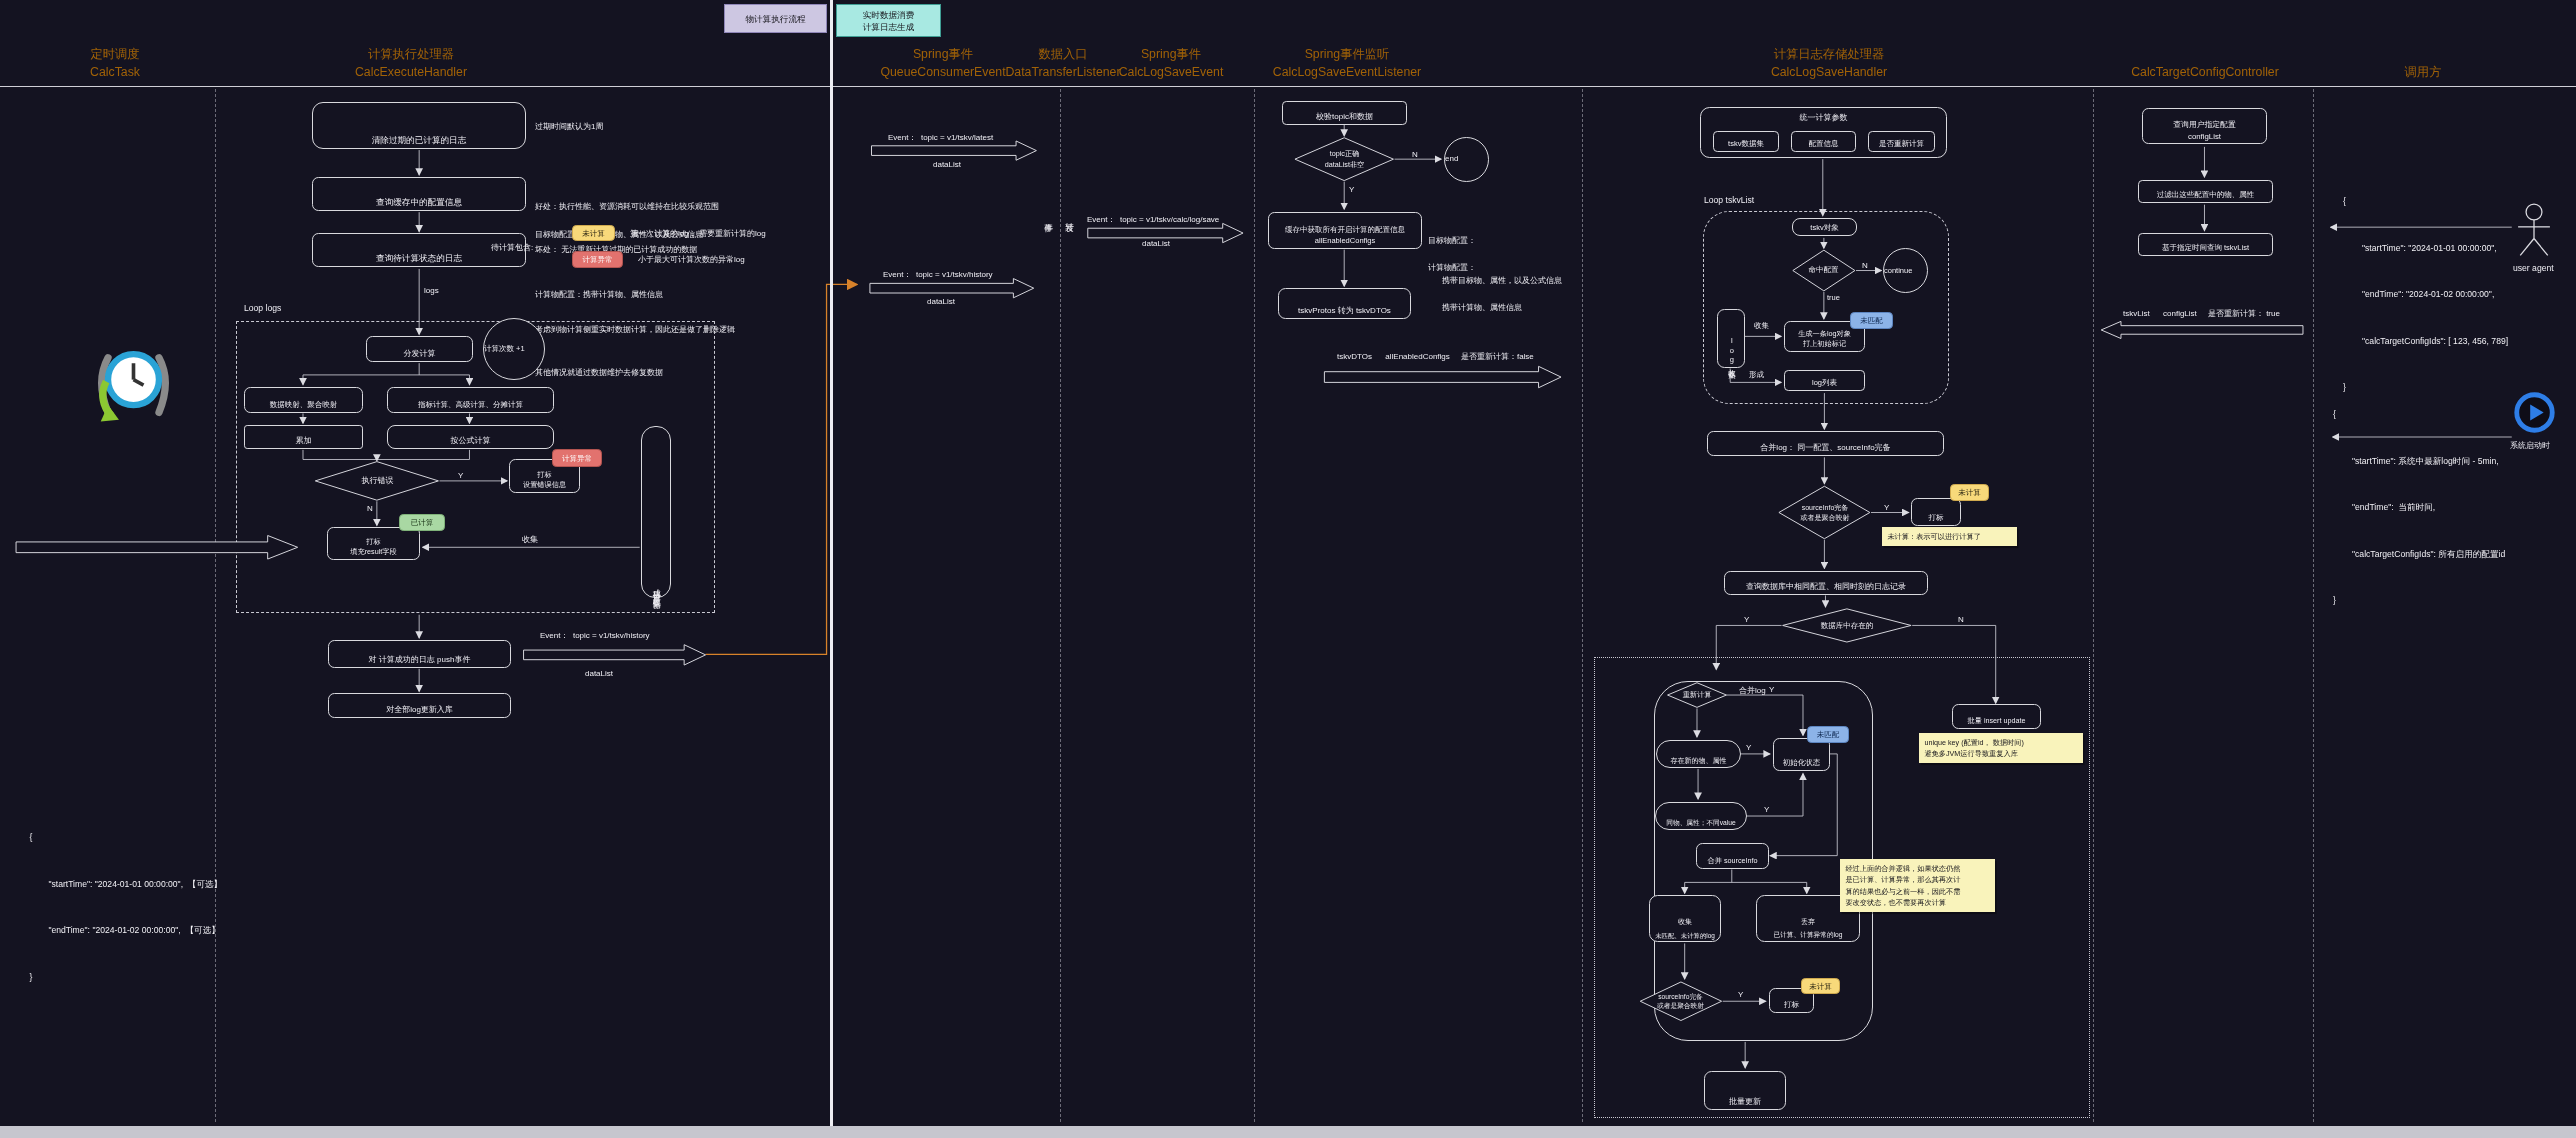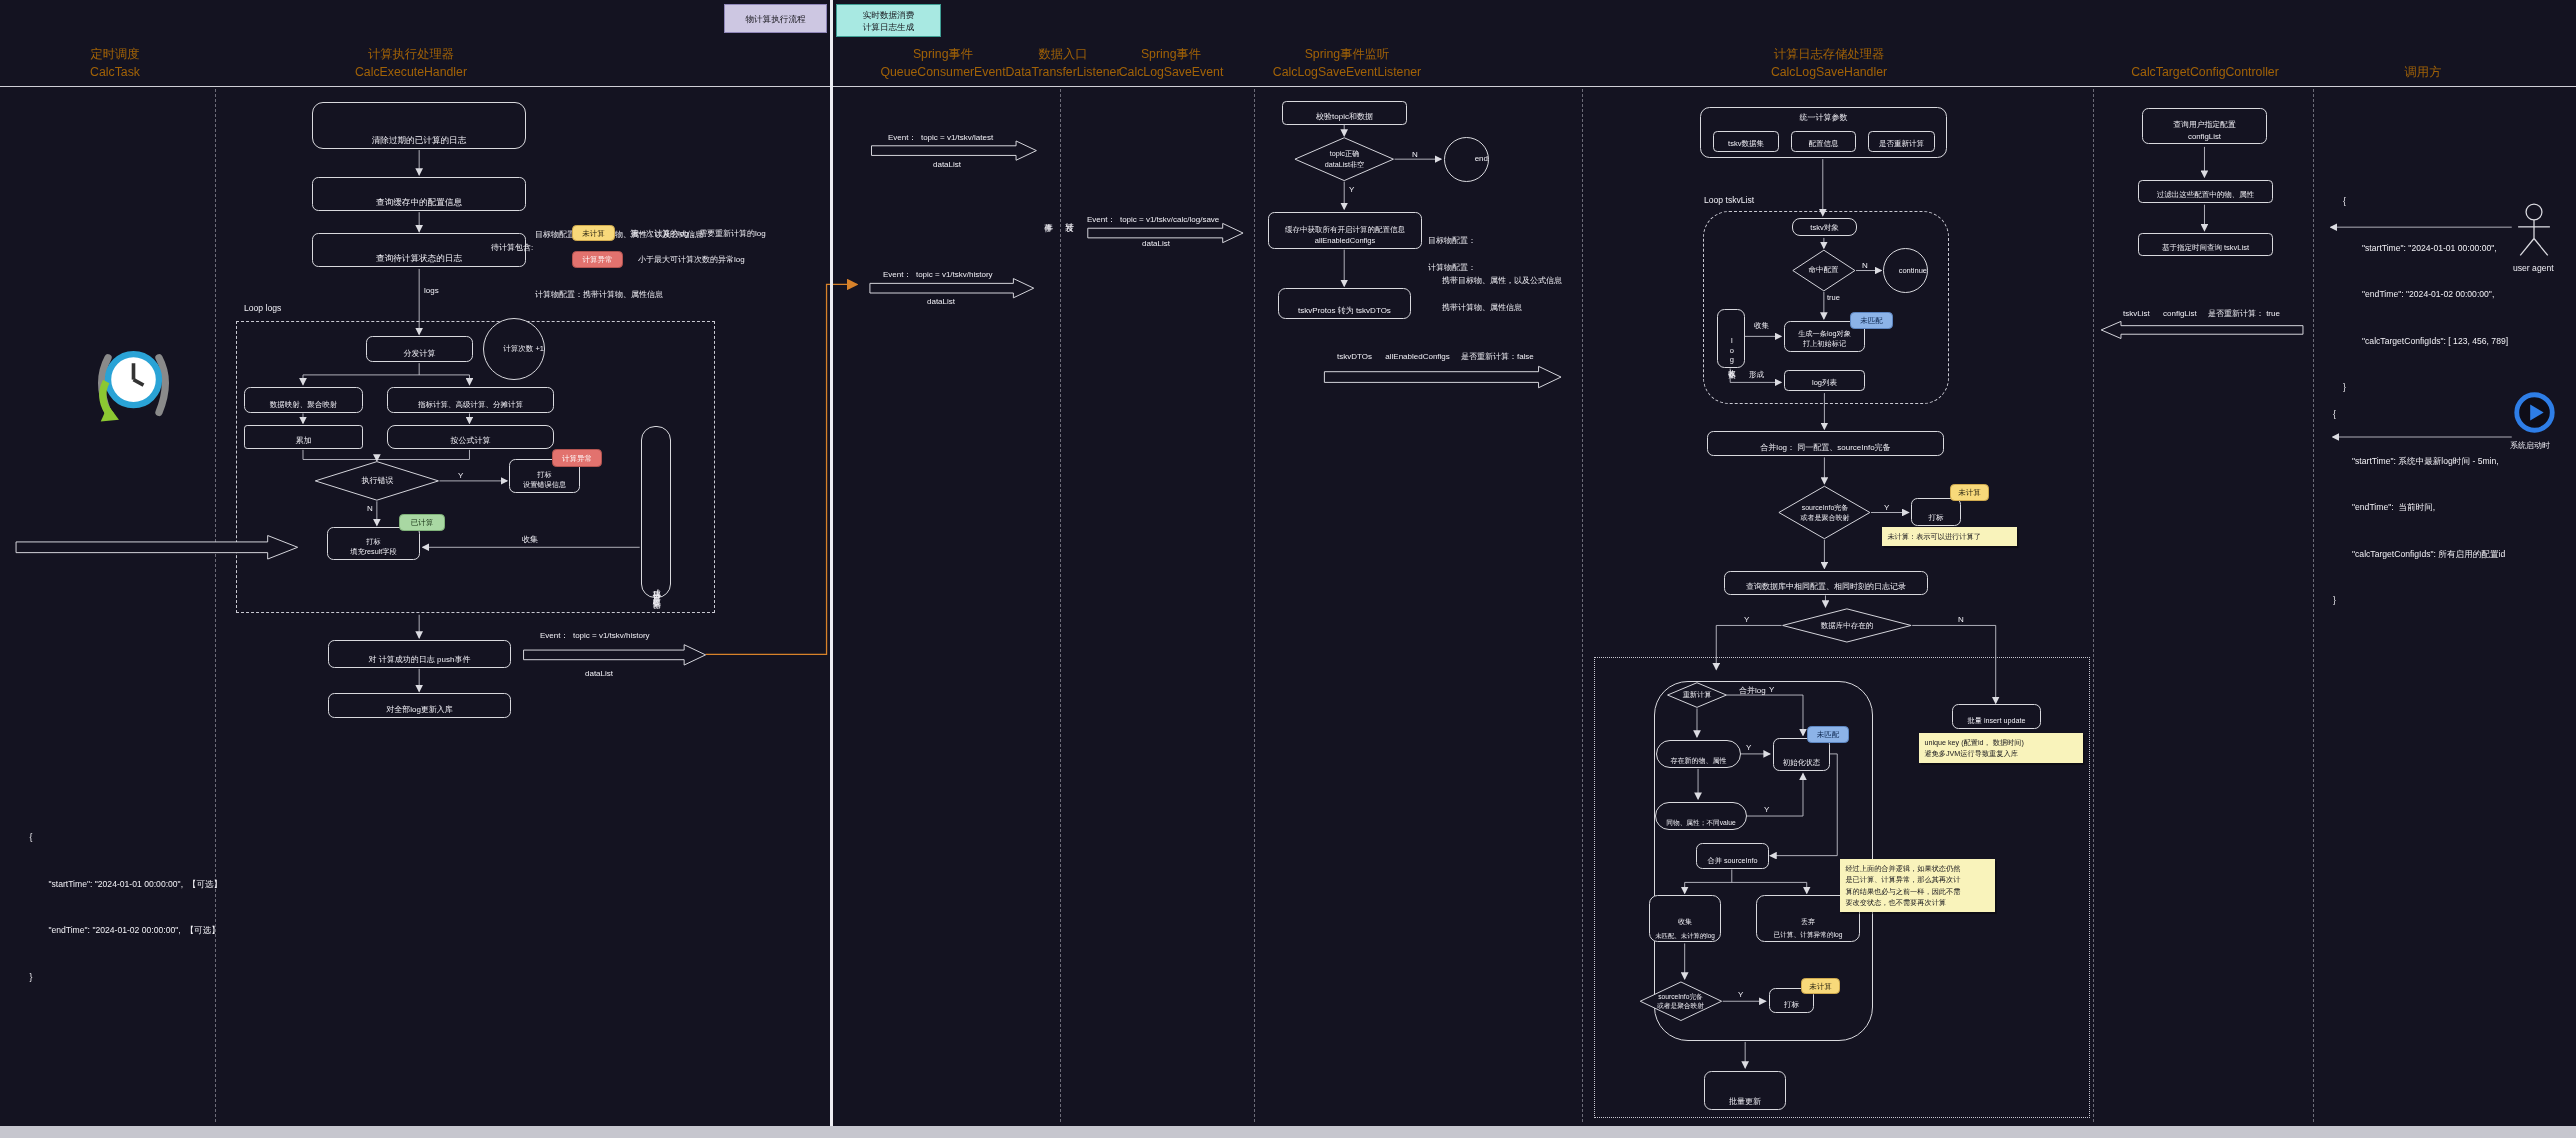--- a/index.html
+++ b/index.html
@@ -5,21 +5,21 @@
   *{box-sizing:border-box;margin:0;padding:0}
   html,body{background:#141321}
   body{font-family:"Liberation Sans",sans-serif}
   #canvas{position:relative;width:2576px;height:1139px;background:#141321;overflow:hidden;color:#f0eff5}
   .hdr{position:absolute;top:43px;width:230px;height:39px;color:#a16207;font-size:12.3px;text-align:center;display:flex;flex-direction:column;justify-content:flex-end;align-items:center;line-height:1.45}
   .rule{position:absolute;left:0;top:86px;width:2576px;height:1.1px;background:#cfcfd6}
   .divider{position:absolute;left:830px;top:0;width:2.7px;height:1126px;background:#ededf2;z-index:4}
   .bottombar{position:absolute;left:0;top:1126px;width:2576px;height:12.3px;background:#c6c6ce}
   .dash{position:absolute;top:89px;height:1033px;border-left:1.1px dashed rgba(216,216,224,.45)}
   .bx{position:absolute;border:0.9px solid #d9d9de;border-radius:6.4px;background:#141321;color:#f0eff5;display:flex;flex-direction:column;align-items:center;justify-content:flex-end;text-align:center;font-size:8px;line-height:1.45;padding:1.1px 3.2px;z-index:3}
-  .circ{position:absolute;border:0.9px solid #d9d9de;border-radius:50%;background:#141321;color:#f0eff5;display:flex;align-items:center;justify-content:flex-end;text-align:center;z-index:3;line-height:1.3}
+  .circ{position:absolute;border:0.9px solid #d9d9de;border-radius:50%;background:#141321;color:#f0eff5;display:flex;align-items:center;justify-content:flex-start;text-align:center;z-index:3;line-height:1.3}
   .cont{position:absolute;z-index:1}
   .lbl{position:absolute;color:#f0eff5;font-size:8px;white-space:pre;z-index:3}
   .dlbl{position:absolute;color:#f0eff5;display:flex;align-items:center;justify-content:center;text-align:center;z-index:3;line-height:1.4}
   .vlbl{position:absolute;writing-mode:vertical-rl;text-orientation:upright;color:#f0eff5;font-size:8.6px;letter-spacing:1.1px;z-index:3}
   .vtext{writing-mode:vertical-rl;text-orientation:upright;letter-spacing:1.6px}
   .badge{position:absolute;border-radius:4.3px;font-size:7.5px;display:flex;align-items:center;justify-content:center;z-index:6;line-height:1.2;padding:1.1px 2.1px}
   .by{background:#f8d97a;border:0.8px solid #cfa94e;color:#221d0e}
   .br{background:#e2726e;border:0.8px solid #b35450;color:#ffffff}
   .bg{background:#a9d8a3;border:0.8px solid #7fb279;color:#12290f}
   .bb{background:#8cb3e8;border:0.8px solid #5d86c2;color:#0d2750}
@@ -197,20 +197,29 @@
   <div class="jsonb" style="left:29.4px;top:799px">
     <div>{</div>
     <div class="ind">"startTime": "2024-01-01 00:00:00",  【可选】</div>
     <div class="ind">"endTime": "2024-01-02 00:00:00",  【可选】</div>
     <div>}</div>
   </div>
 
   <div class="bx" style="left:312px;top:102px;width:214px;height:47px;border-radius:11px;font-size:8.6px">
       <div>清除过期的已计算的日志</div>
     </div>
+  <div class="lbl notes-block" style="left:535px;top:91px;line-height:14.5px">
+    <div>过期时间默认为1周</div>
+    <div style="height:7px"></div>
+    <div>好处：执行性能、资源消耗可以维持在比较乐观范围</div>
+    <div>坏处： 无法重新计算过期的已计算成功的数据</div>
+    <div style="height:7px"></div>
+    <div>考虑到物计算侧重实时数据计算，因此还是做了删除逻辑</div>
+    <div>其他情况就通过数据维护去修复数据</div>
+  </div>
   <div class="bx" style="left:312px;top:177px;width:214px;height:34px;font-size:8.6px">
       <div>查询缓存中的配置信息</div>
     </div>
   <div class="lbl notes-block" style="left:535px;top:184px;line-height:20.3px">
     <div>目标物配置：携带目标物、属性，以及公式信息</div>
     <div>计算物配置：携带计算物、属性信息</div>
   </div>
   <div class="bx" style="left:312px;top:233px;width:214px;height:34px;font-size:8.6px">
       <div>查询待计算状态的日志</div>
     </div>

